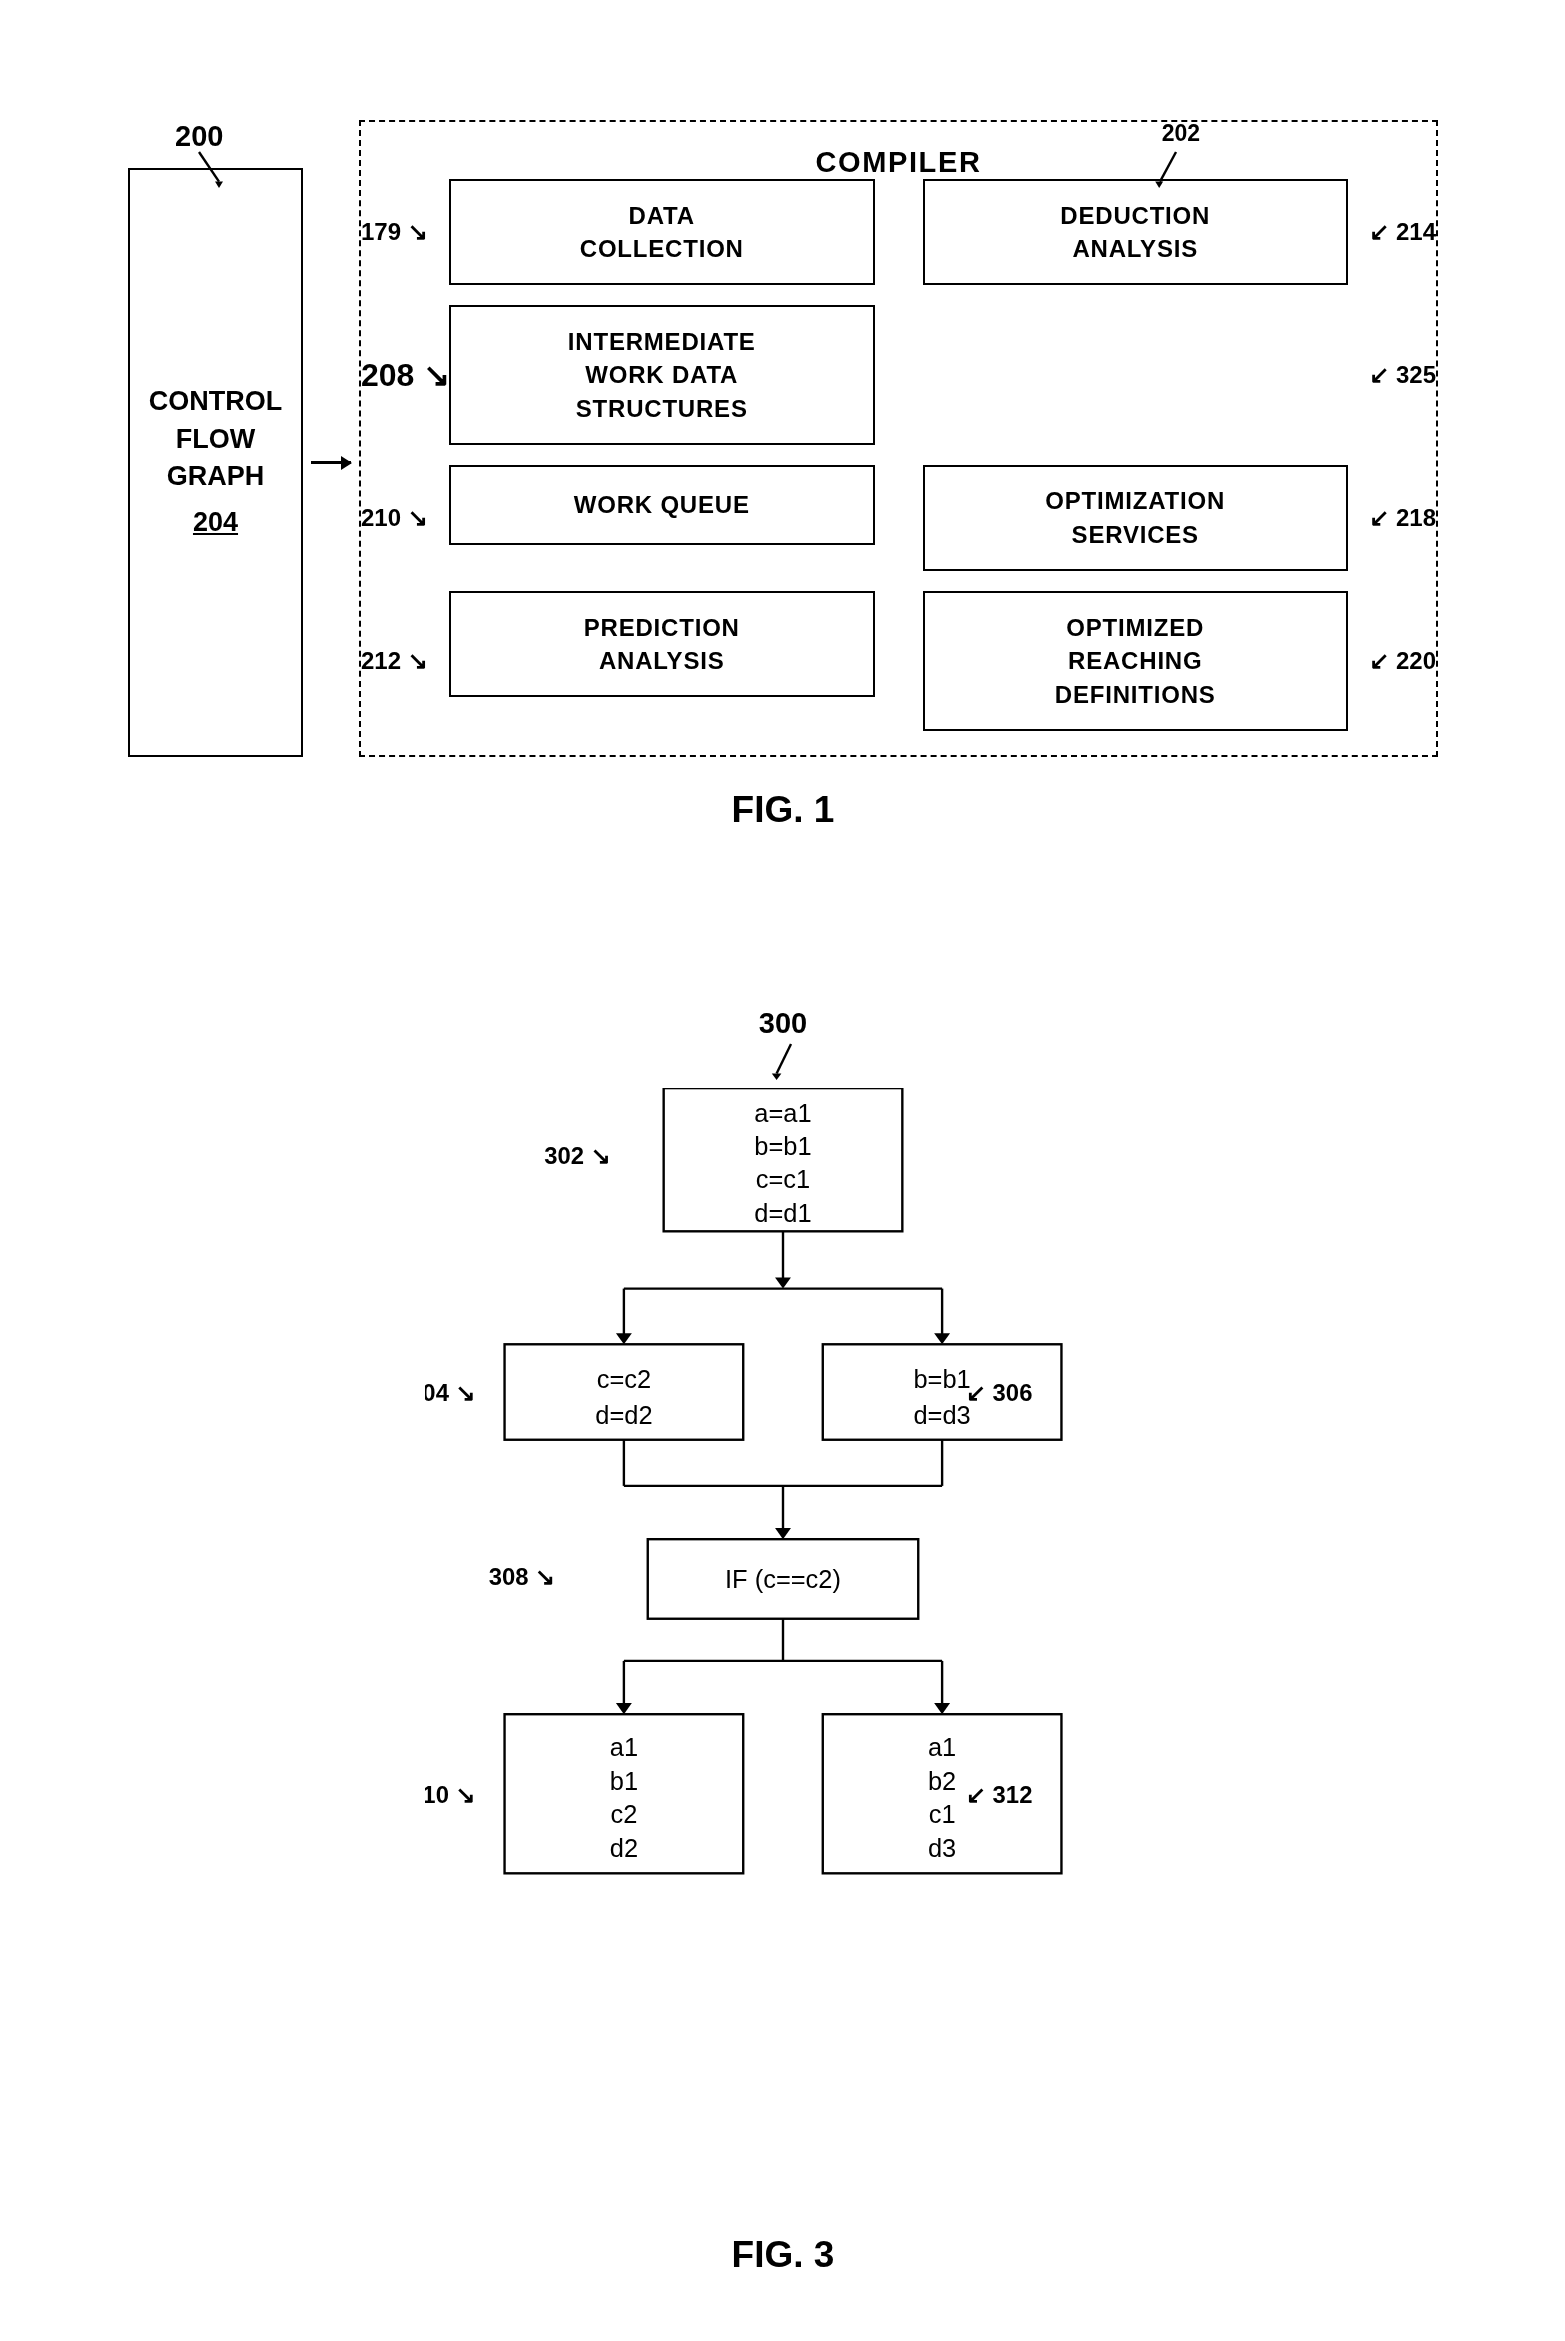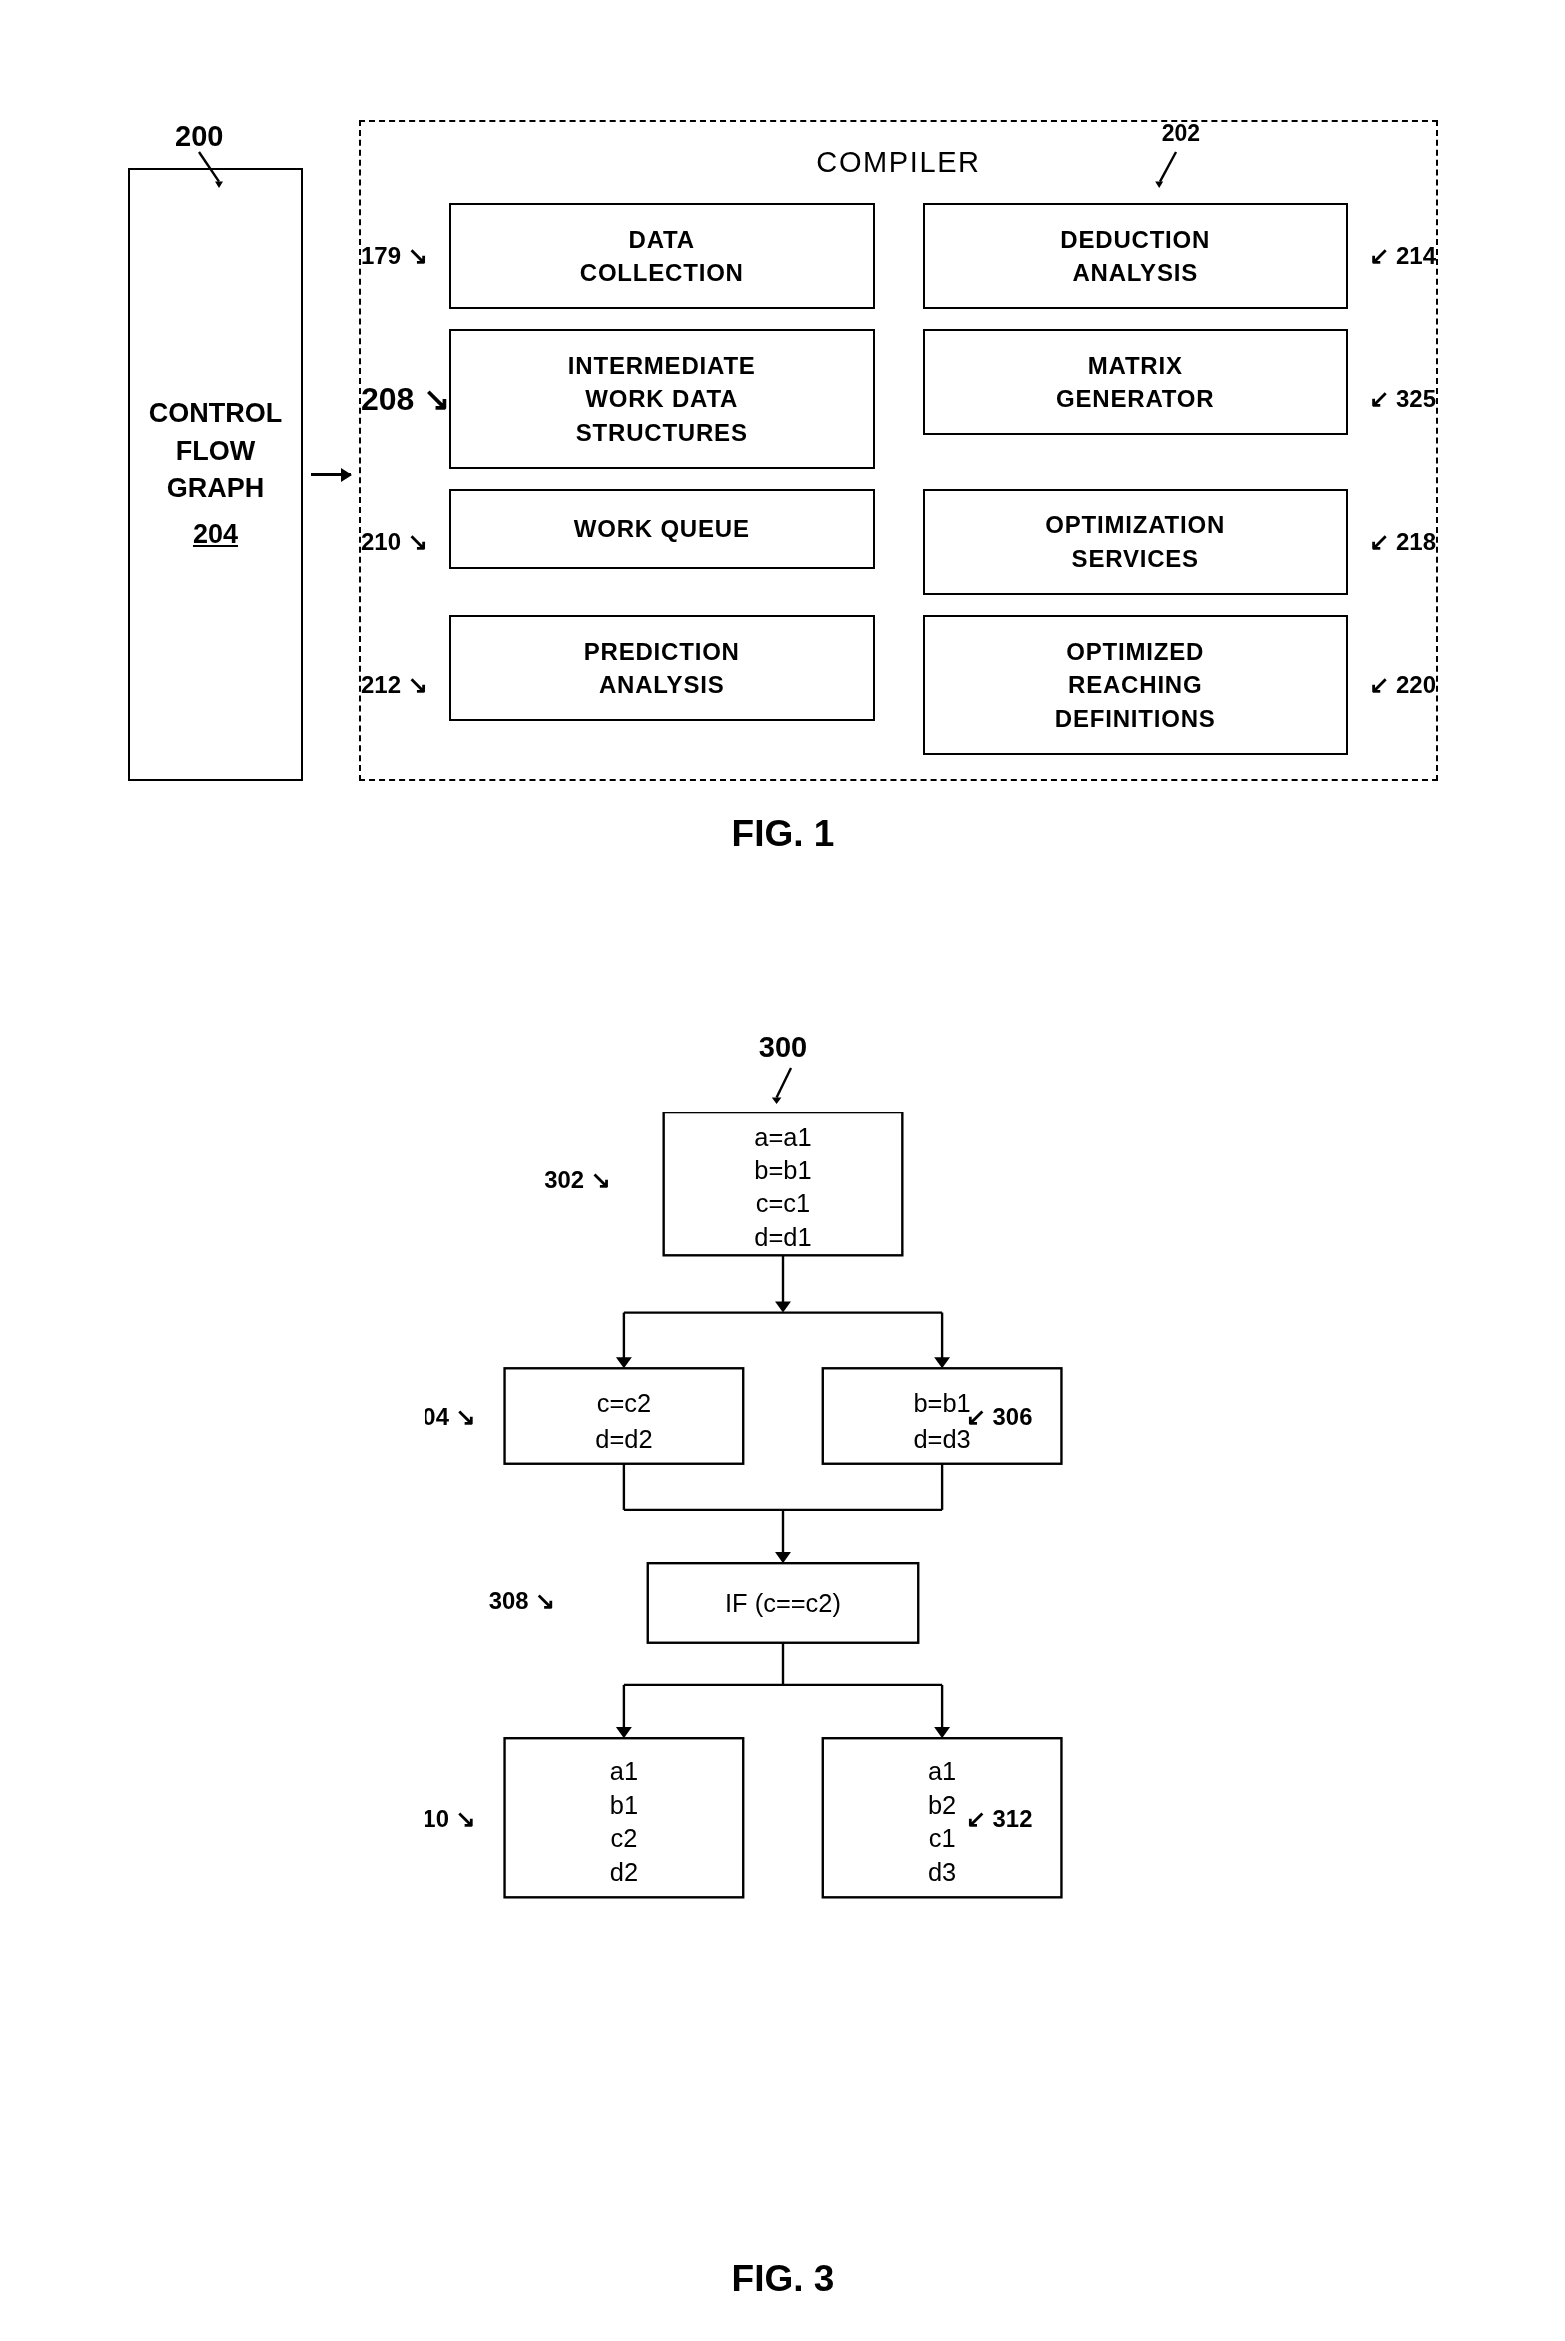--- a/index.html
+++ b/index.html
@@ -91,22 +91,21 @@
     .compiler-box {
       border: 2.4px dashed #000;
       flex: 1;
       padding: 24px 24px 24px 24px;
       position: relative;
     }
 
     .compiler-title {
       text-align: center;
       font-size: 29px;
-      font-weight: normal;
-      margin-bottom: 24px;
+      font-weight: bold;
       letter-spacing: 1.6px;
     }
 
     .component-box {
       border: 2.4px solid #000;
       padding: 17.5px 14.3px;
       text-align: center;
       font-size: 24px;
       font-weight: bold;
       line-height: 1.4;
@@ -177,21 +176,20 @@
             <div class="component-box">DEDUCTION<br>ANALYSIS</div>
             <div style="position:absolute; right:-88px; top:50%; transform:translateY(-50%); font-size:24px; font-weight:bold; white-space:nowrap;">↙ 214</div>
           </div>
 
           <div style="position:relative;">
             <div style="position:absolute; left:-88px; top:50%; transform:translateY(-50%); font-size:32px; font-weight:bold; white-space:nowrap;">208 ↘</div>
             <div class="component-box">INTERMEDIATE<br>WORK DATA<br>STRUCTURES</div>
           </div>
 
           <div style="position:relative;">
-            <div class="component-box">MATRIX<br>GENERATOR</div>
             <div style="position:absolute; right:-88px; top:50%; transform:translateY(-50%); font-size:24px; font-weight:bold; white-space:nowrap;">↙ 325</div>
           </div>
 
           <div style="position:relative;">
             <div style="position:absolute; left:-88px; top:50%; transform:translateY(-50%); font-size:24px; font-weight:bold; white-space:nowrap;">210 ↘</div>
             <div class="component-box">WORK QUEUE</div>
           </div>
 
           <div style="position:relative;">
             <div class="component-box">OPTIMIZATION<br>SERVICES</div>

